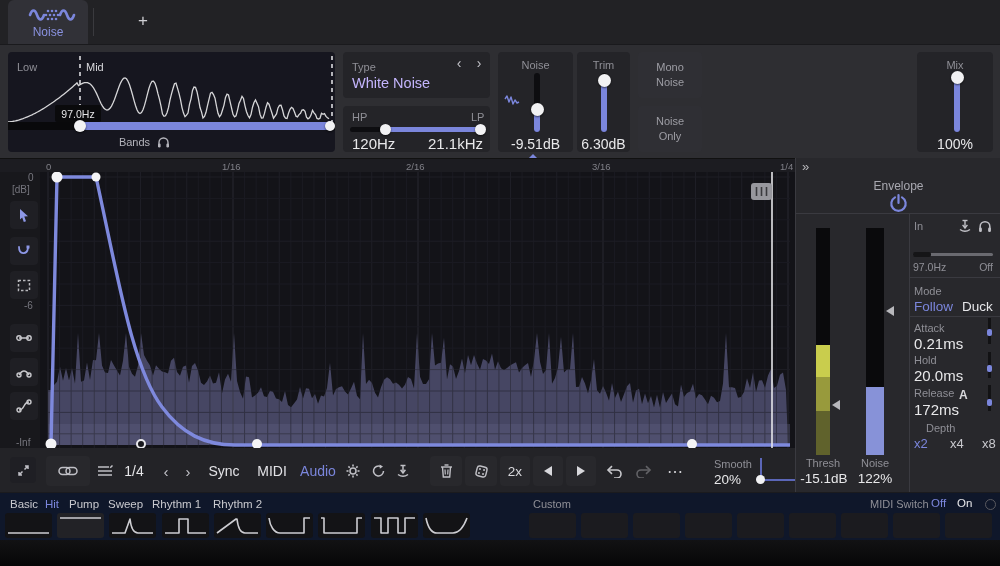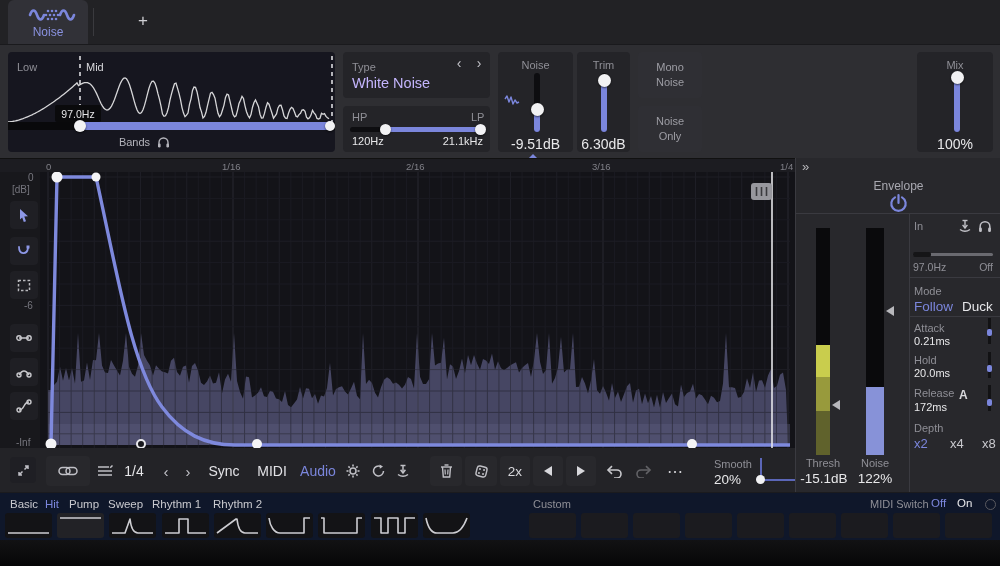--- a/index.html
+++ b/index.html
@@ -1,21 +1,21 @@
 <!DOCTYPE html>
 <html><head>
 <meta charset="utf-8">
 <style>
   html,body{margin:0;padding:0;background:#0b0b0d;}
   #app{position:relative;width:1000px;height:566px;background:#2e2e32;overflow:hidden;
        font-family:"Liberation Sans",sans-serif;color:#e8e8ea;-webkit-font-smoothing:antialiased;}
   .abs{position:absolute;}
   .panel{position:absolute;background:#242428;border-radius:4px;}
   .lbl{color:#8f8f96;font-size:11px;}
-  .val{color:#e8e8ea;font-size:11px;}
+  .val{color:#e8e8ea;font-size:15px;}
   .ctr{display:flex;align-items:center;justify-content:center;}
   .btn{position:absolute;background:#28282c;border-radius:4px;display:flex;align-items:center;justify-content:center;color:#c4c4ca;}
   svg{display:block;}
   .vtrack{position:absolute;width:6px;border-radius:3px;background:#0d0d10;}
   .vfill{position:absolute;width:6px;border-radius:3px;background:#7b86dc;}
   .knob{position:absolute;width:13px;height:13px;border-radius:50%;background:#f2f2f4;box-shadow:0 1px 2px rgba(0,0,0,.6);}
   .tool{position:absolute;left:10px;width:28px;height:28px;background:#1f1f24;border-radius:4px;display:flex;align-items:center;justify-content:center;}
   .tri-l{width:0;height:0;border-top:5px solid transparent;border-bottom:5px solid transparent;border-right:8px solid #b8b8bc;}
   .slot{position:absolute;top:513px;width:47px;height:25px;background:#1b1b1f;border-radius:3px;}
   .shape{position:absolute;top:513px;width:47px;height:25px;background:#131316;border-radius:3px;}
@@ -457,21 +457,21 @@
       <div class="abs" style="left:-1px;top:13px;width:5px;height:7px;border-radius:2px;background:#7b86dc;"></div>
     </div>
 
     <div class="abs lbl" style="left:118px;top:229px;">Release</div>
     <div class="abs" style="left:163px;top:230px;font-size:12px;font-weight:bold;color:#d8d8dc;">A</div>
     <div class="abs val" style="left:118px;top:243px;">172ms</div>
     <div class="abs" style="left:192px;top:227px;width:3px;height:26px;background:#121214;">
       <div class="abs" style="left:-1px;top:14px;width:5px;height:7px;border-radius:2px;background:#7b86dc;"></div>
     </div>
 
-    <div class="abs lbl" style="left:118px;top:264px;">Depth</div>
+    <div class="abs lbl" style="left:130px;top:264px;">Depth</div>
     <div class="abs" style="left:118px;top:278px;font-size:13px;color:#7b86dc;">x2</div>
     <div class="abs" style="left:154px;top:278px;font-size:13px;color:#c9c9ce;">x4</div>
     <div class="abs" style="left:186px;top:278px;font-size:13px;color:#c9c9ce;">x8</div>
   </div>
 
   <div class="abs" style="left:0;top:492px;width:1000px;height:48px;background:#0f172a;border-top:1px solid #1b1b1e;">
     <span class="abs" style="left:10px;top:5px;font-size:11.5px;color:#c9c9ce;">Basic</span>
     <span class="abs" style="left:45px;top:5px;font-size:11.5px;color:#7b86dc;">Hit</span>
     <span class="abs" style="left:69px;top:5px;font-size:11.5px;color:#c9c9ce;">Pump</span>
     <span class="abs" style="left:108px;top:5px;font-size:11.5px;color:#c9c9ce;">Sweep</span>

